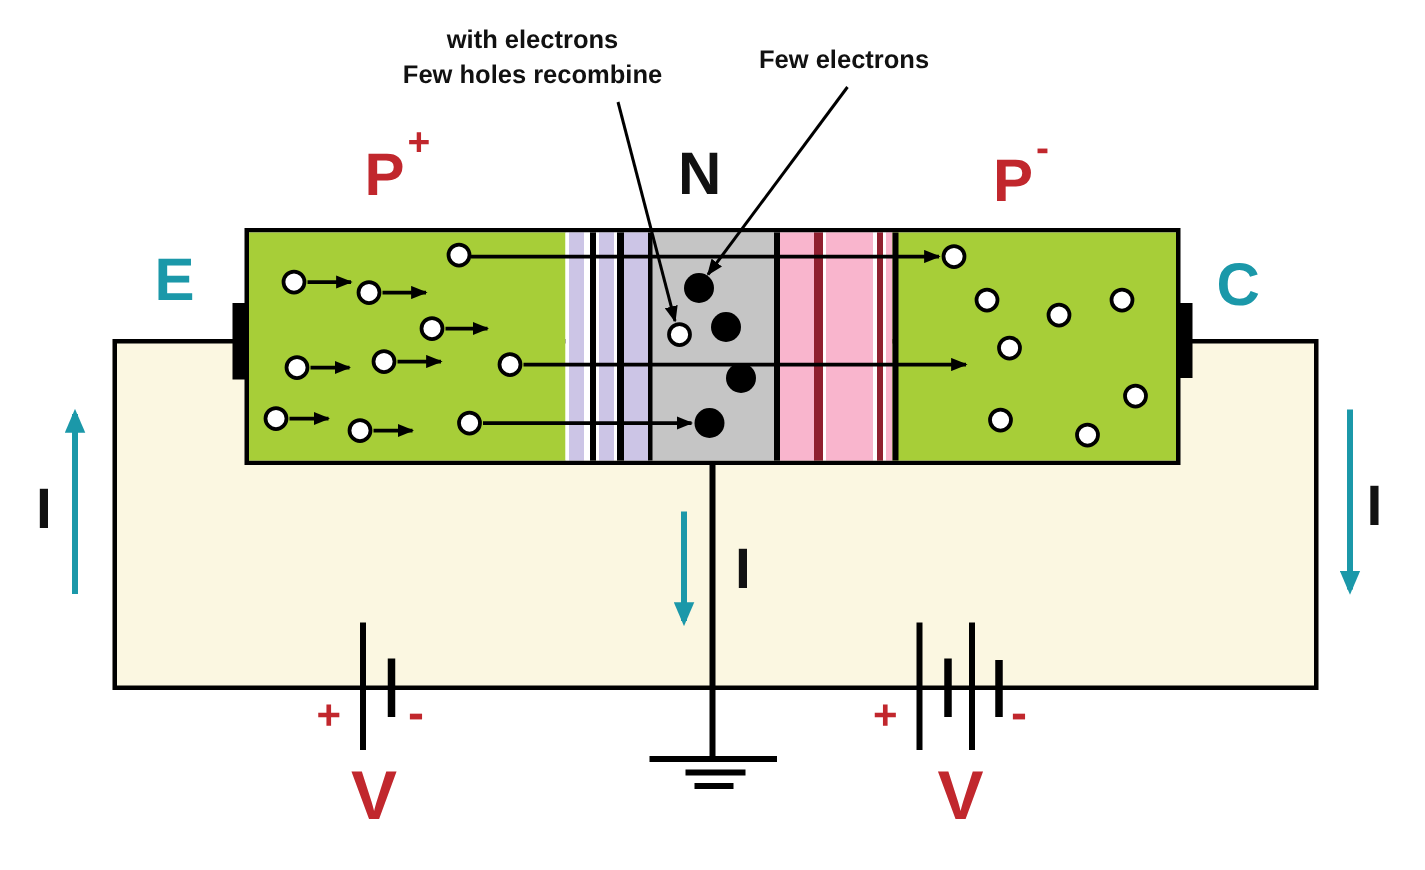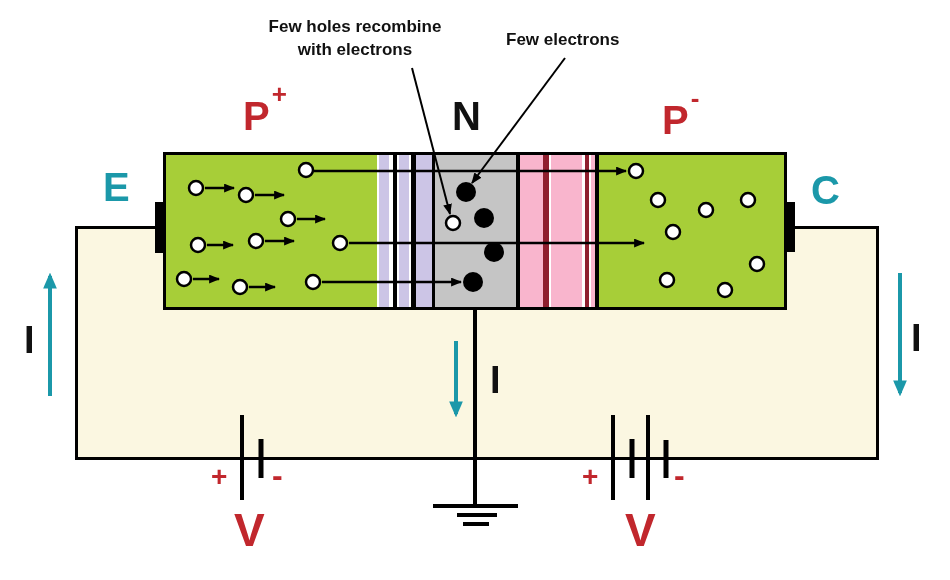--- a/index.html
+++ b/index.html
@@ -171,22 +171,22 @@
       <line x1="242" y1="415" x2="242" y2="500"></line>
       <line x1="261" y1="439" x2="261" y2="478" stroke-width="5"></line>
       <line x1="613" y1="415" x2="613" y2="500"></line>
       <line x1="632" y1="439" x2="632" y2="478" stroke-width="5"></line>
       <line x1="648" y1="415" x2="648" y2="500"></line>
       <line x1="666" y1="440" x2="666" y2="478" stroke-width="5"></line>
     </g>
   </svg>
 
   <div class="lbl annot" id="annot-recombine">
+    <div>with electrons</div>
     <div>Few holes recombine</div>
-    <div>with electrons</div>
   </div>
   <div class="lbl annot" id="annot-few-electrons">Few electrons</div>
 
   <div class="lbl region-p" id="label-p-plus"><span>P</span><sup>+</sup></div>
   <div class="lbl" id="label-n">N</div>
   <div class="lbl region-p" id="label-p-minus"><span>P</span><sup>-</sup></div>
 
   <div class="lbl terminal" id="label-e">E</div>
   <div class="lbl terminal" id="label-c">C</div>
 

